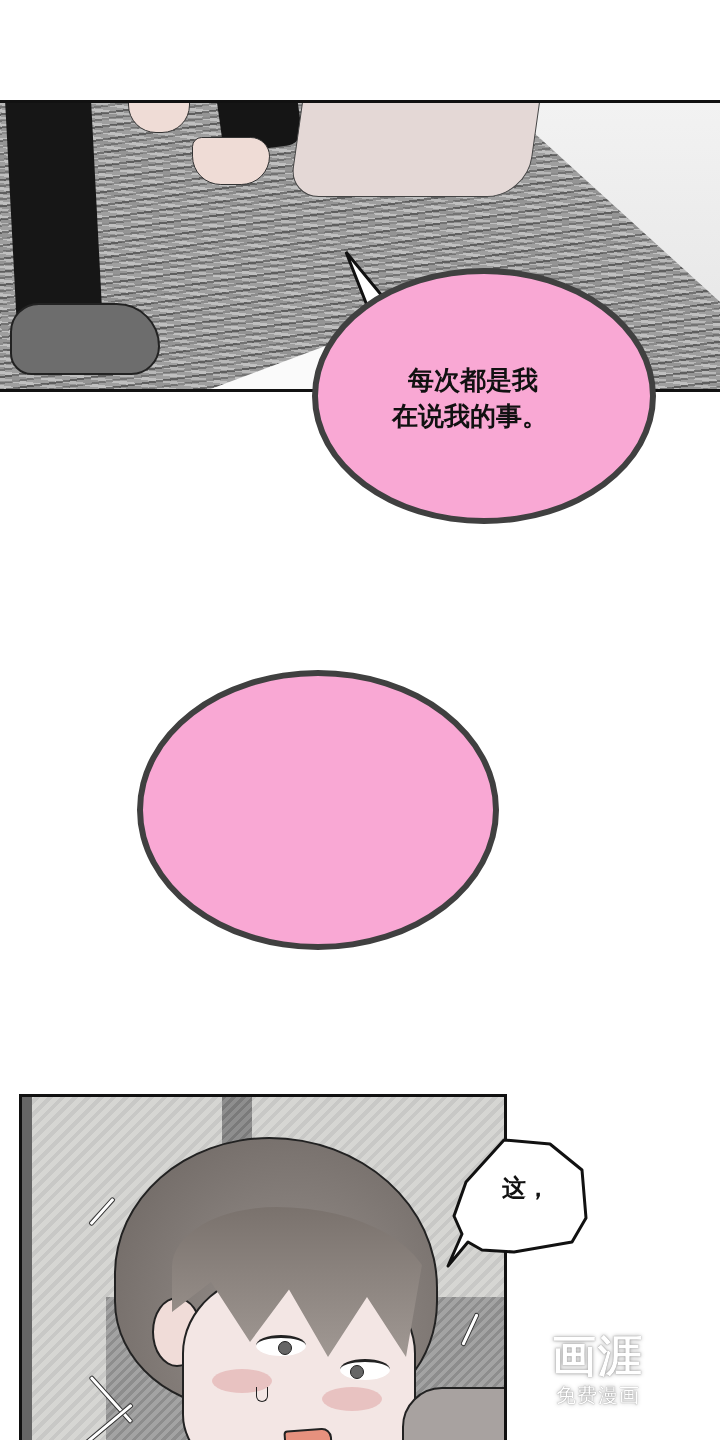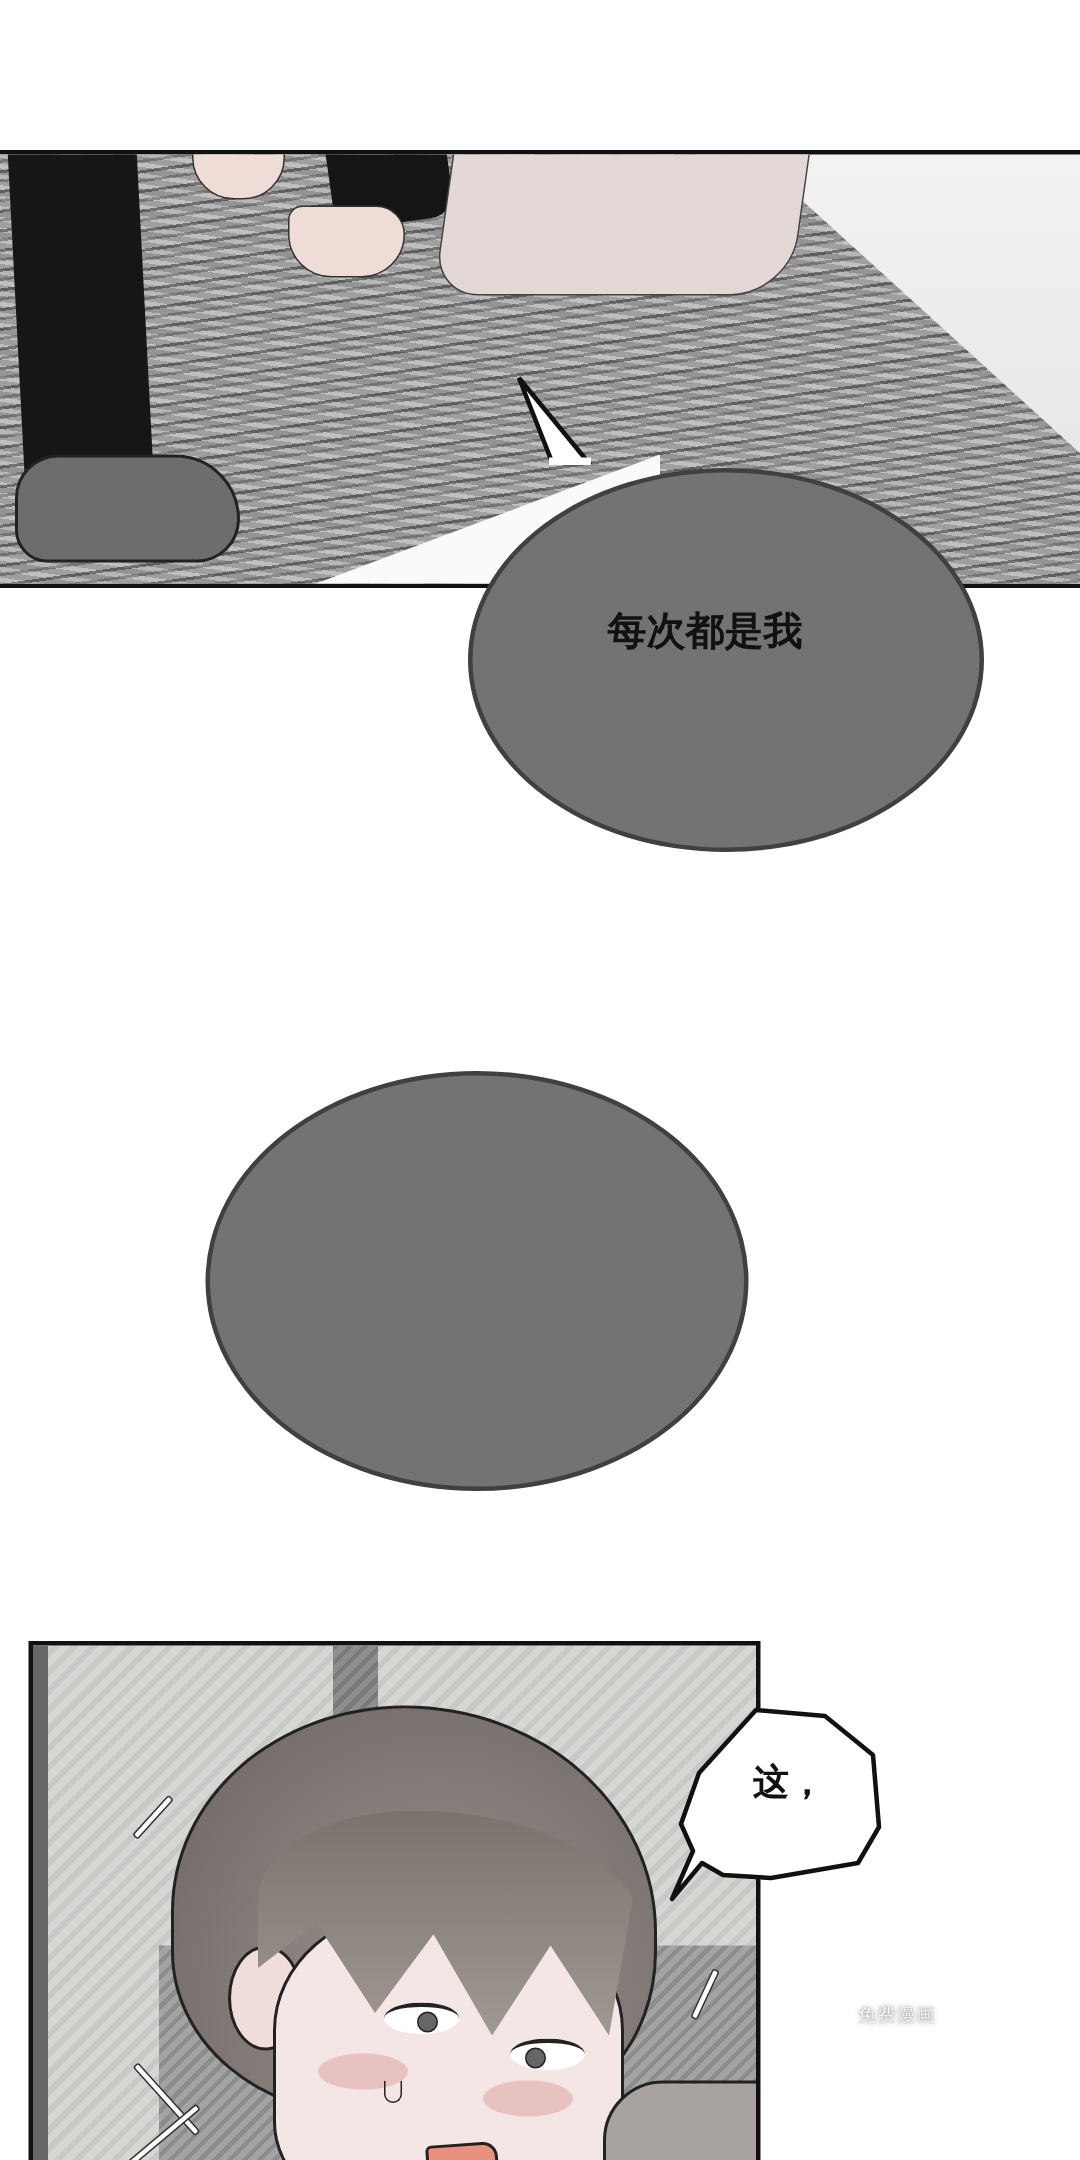--- a/index.html
+++ b/index.html
@@ -28,21 +28,21 @@
   .foot-bare1 { position: absolute; left: 128px; top: -8px; width: 60px; height: 36px; background: #efdcd6;
                 border: 1.5px solid #333; border-radius: 0 0 28px 28px; }
   .leg-mid { position: absolute; left: 220px; top: -10px; width: 80px; height: 56px; background: #151515;
              border-radius: 0 0 16px 12px; transform: rotate(-8deg); }
   .foot-bare2 { position: absolute; left: 192px; top: 34px; width: 76px; height: 46px; background: #efdcd6;
                 border: 1.5px solid #333; border-radius: 10px 20px 30px 30px; }
   .robe { position: absolute; left: 296px; top: -10px; width: 236px; height: 102px; background: #e4d8d6;
           border: 1.5px solid #444; border-radius: 0 0 40px 30px; transform: skewX(-8deg); }
 
   
-  .bubble { position: absolute; background: #737373; border: 3px solid #404040; border-radius: 50%; box-sizing: border-box; margin-top: 44px; }
+  .bubble { position: absolute; background: #f9a8d4; border: 6px solid #404040; border-radius: 50%; box-sizing: border-box; }
   .bubble-text { position: absolute; font-size: 26px; font-weight: bold; color: #111; line-height: 36px; white-space: nowrap; }
   .tail { position: absolute; }
 
   
   .panel3 { left: 19px; top: 1094px; width: 488px; height: 360px; border: 3px solid #111; box-sizing: border-box; overflow: hidden;
             background: repeating-linear-gradient(135deg, #c8c8c6 0 4px, #d6d6d3 4px 9px); }
   .window-frame-v { position: absolute; left: 200px; top: 0; width: 30px; height: 200px;
                     background: repeating-linear-gradient(135deg, #7a7a7a 0 3px, #8e8e8e 3px 7px); }
   .window-frame-l { position: absolute; left: 0; top: 0; width: 10px; height: 360px; background: #666; }
   .shelf { position: absolute; left: 84px; top: 200px; width: 420px; height: 150px;
@@ -59,21 +59,21 @@
   .blush { position: absolute; width: 60px; height: 24px; border-radius: 50%; background: rgba(220,150,150,0.45); }
   .mouth { position: absolute; left: 262px; top: 332px; width: 44px; height: 16px; background: #e7917e; border: 2px solid #222; border-radius: 4px 10px 6px 6px; transform: rotate(-4deg); }
   .sweat { position: absolute; left: 234px; top: 290px; width: 10px; height: 14px; border: 1.5px solid #222; border-top: none; border-radius: 0 0 8px 8px; }
   .shoulder { position: absolute; left: 380px; top: 290px; width: 130px; height: 80px; background: #a8a2a0; border: 2px solid #222; border-radius: 40px 0 0 0; }
   .stroke { position: absolute; height: 3px; background: #fff; border: 1.5px solid #333; border-radius: 2px; }
 
   
   .wm { position: absolute; left: 538px; top: 1330px; width: 120px; text-align: center; color: #ffffff;
         text-shadow: 0 0 4px rgba(0,0,0,0.35), 0 0 1px rgba(0,0,0,0.5); }
   .wm-logo { font-size: 44px; font-weight: bold; letter-spacing: 2px; line-height: 52px; }
-  .wm-sub { font-size: 12px; line-height: 26px; letter-spacing: 1px; }
+  .wm-sub { font-size: 20px; line-height: 26px; letter-spacing: 1px; }
 </style>
 </head>
 <body>
 
 <div class="abs panel1">
   <div class="floor-right"></div>
   <div class="carpet"></div>
   <div class="floor-white"></div>
   <div class="foot-bare1"></div>
   <div class="leg-mid"></div>
@@ -82,20 +82,21 @@
   <div class="leg-left"></div>
   <div class="slipper" style="top:200px;"></div>
 </div>
 
 <svg class="tail" style="left:340px; top:250px;" width="60" height="60">
   <polygon points="6,2 52,58 28,58" fill="#fff" stroke="#111" stroke-width="3"></polygon>
   <line x1="26" y1="58" x2="54" y2="58" stroke="#fff" stroke-width="6"></line>
 </svg>
 <div class="bubble" style="left:312px; top:268px; width:344px; height:256px;">
   <div class="bubble-text" style="left:90px; top:88px;">每次都是我</div>
+  <div class="bubble-text" style="left:74px; top:124px;">在说我的事。</div>
 </div>
 
 <div class="bubble" style="left:137px; top:670px; width:362px; height:280px;">
 </div>
 
 <div class="abs panel3">
   <div class="window-frame-l"></div>
   <div class="window-frame-v"></div>
   <div class="shelf"></div>
   <div class="hair"></div>
@@ -118,14 +119,15 @@
   <div class="stroke" style="left:58px; top:300px; width:60px; transform:rotate(48deg);"></div>
   <div class="stroke" style="left:52px; top:326px; width:64px; transform:rotate(-40deg);"></div>
 </div>
 
 <svg class="abs" style="left:444px; top:1134px;" width="150" height="140">
   <path d="M60,6 L106,10 L138,36 L142,84 L128,108 L70,118 L38,116 L24,108 L4,132 L18,100 L10,82 L22,48 Z" fill="#fff" stroke="#111" stroke-width="3" stroke-linejoin="round"></path>
 </svg>
 <div class="bubble-text abs" style="left:502px; top:1170px; font-size:24px;">这，</div>
 
 <div class="wm">
+  <div class="wm-logo">画涯</div>
   <div class="wm-sub">免费漫画</div>
 </div>
 
 </body></html>

